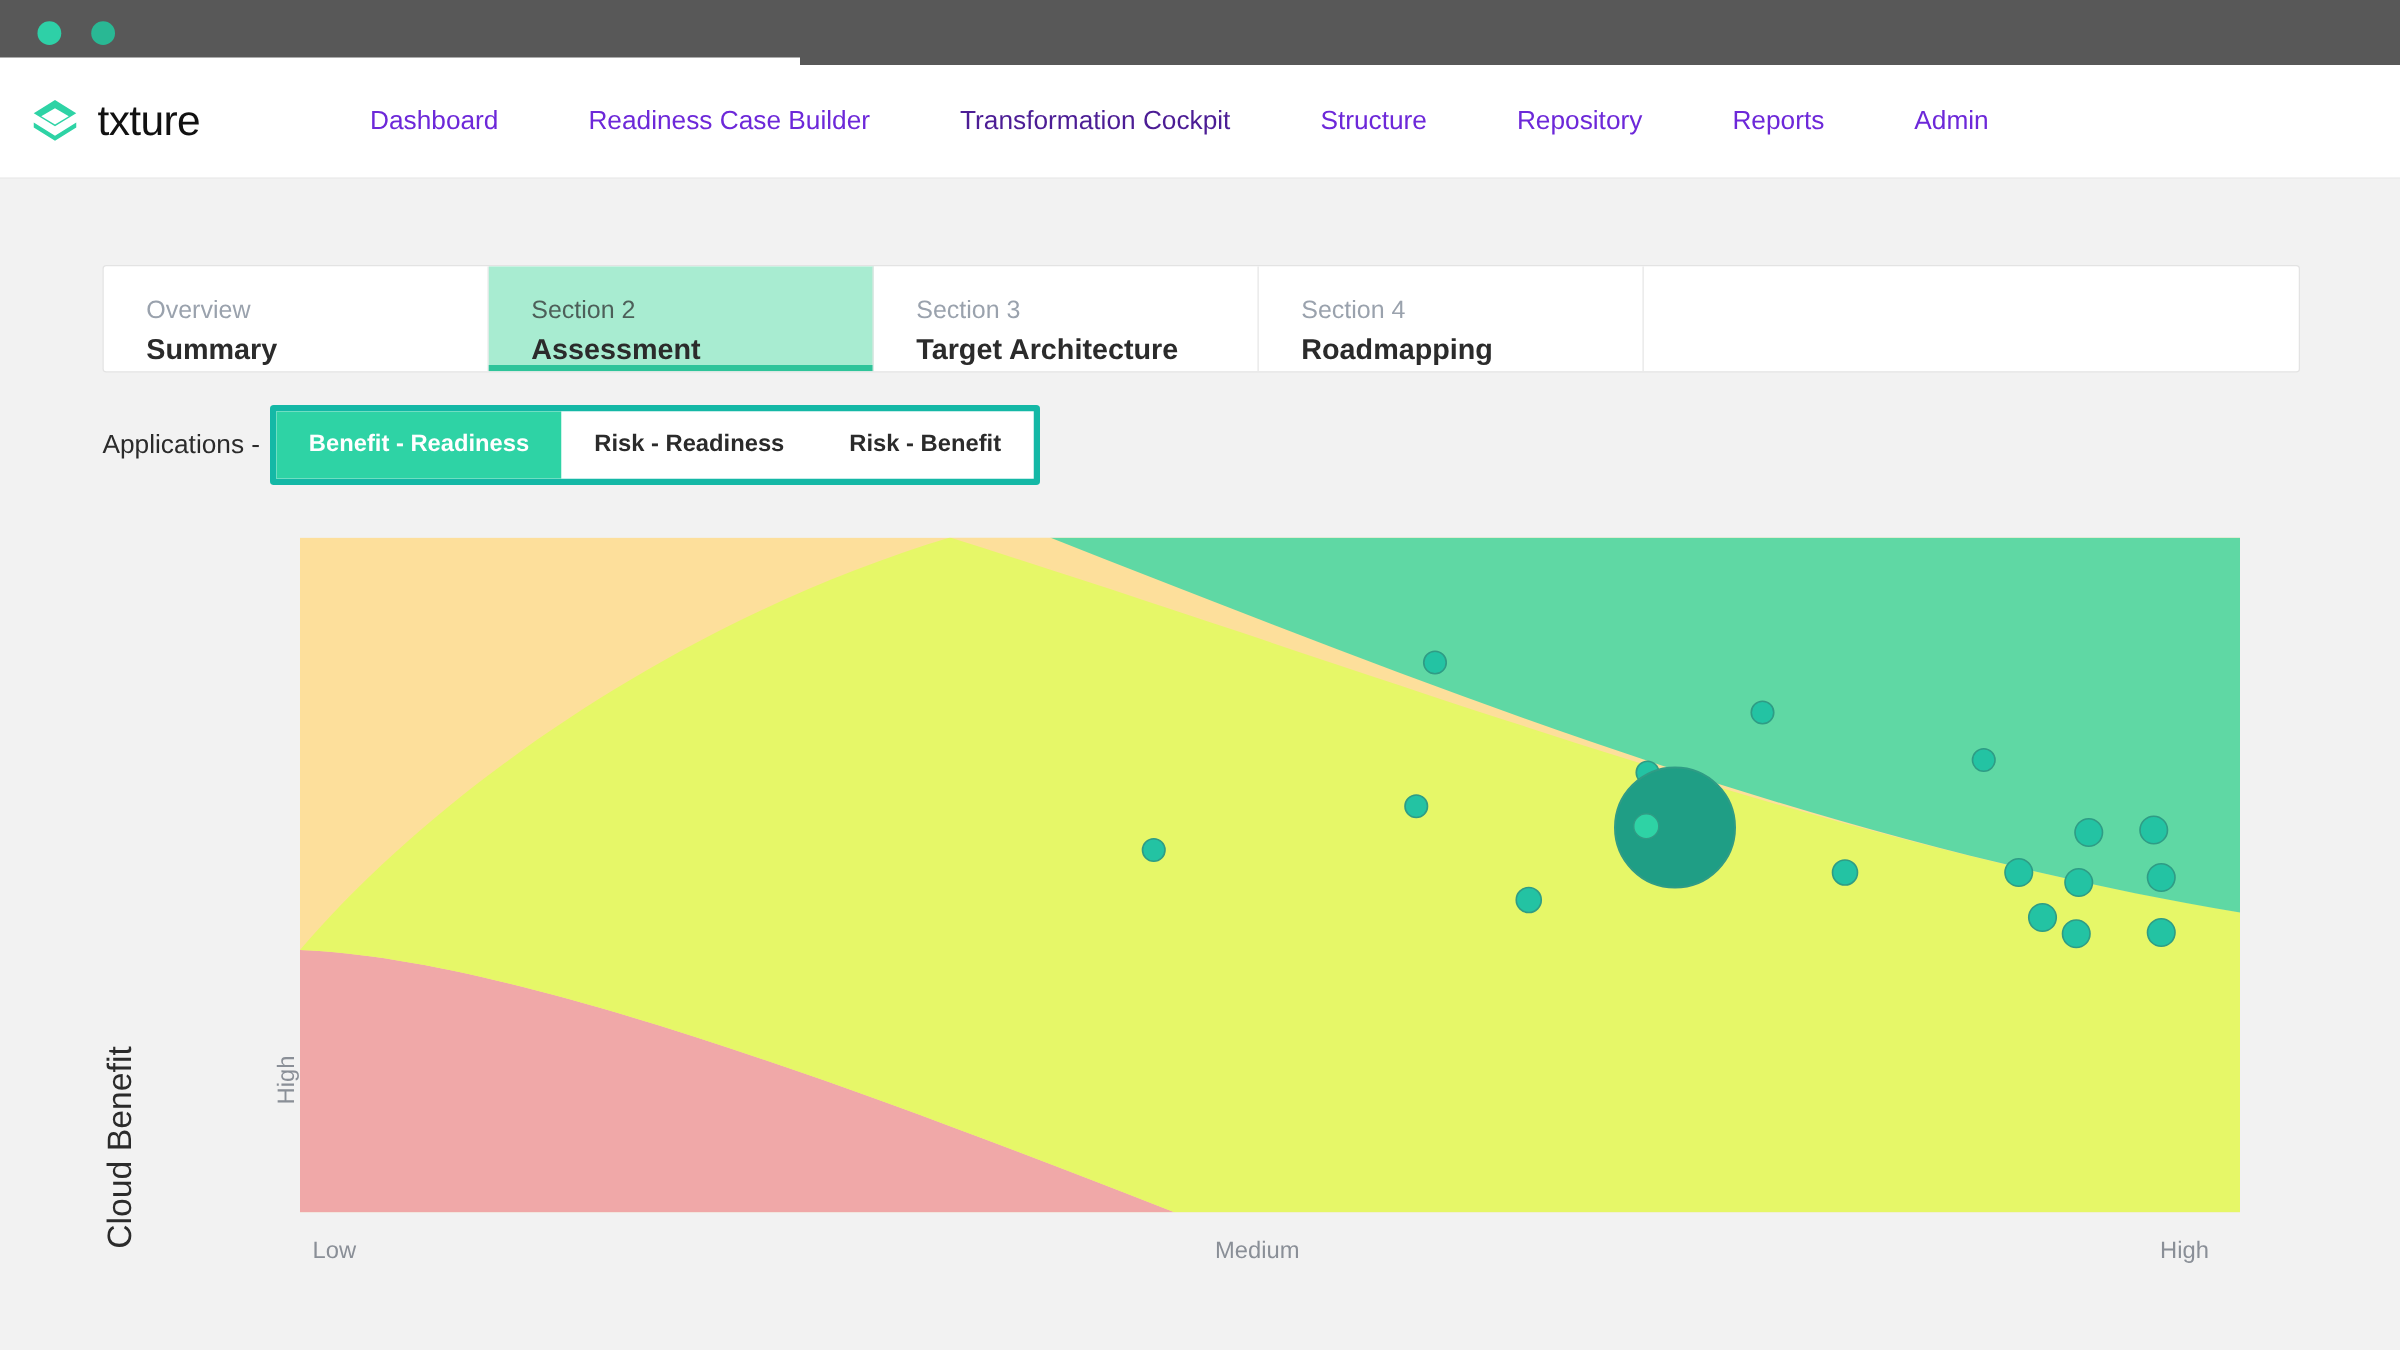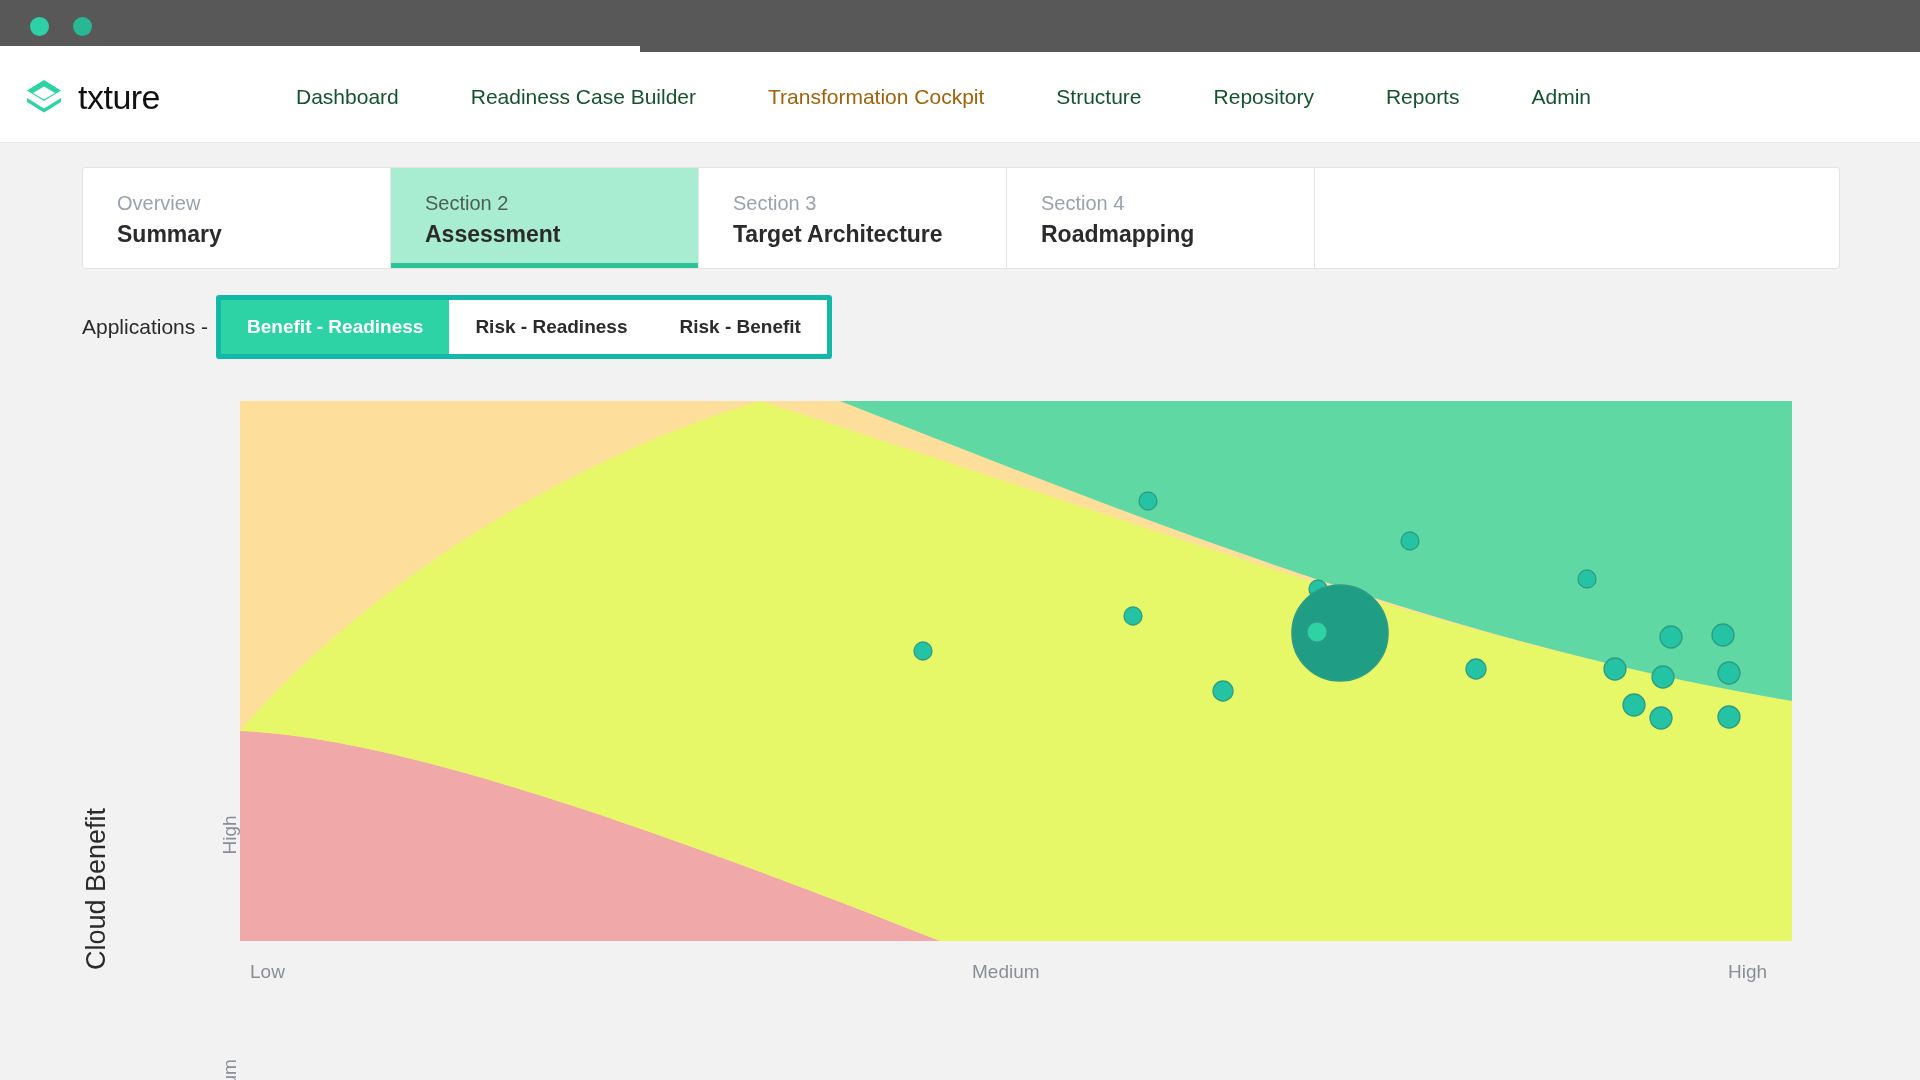--- a/index.html
+++ b/index.html
@@ -23,28 +23,28 @@
   
   .topnav{
     height:91px; background:#ffffff; display:flex; align-items:center;
     border-bottom:1px solid #e6e6e6;
   }
   .brand{ display:flex; align-items:center; gap:14px; padding-left:24px; width:260px;}
   .brand-mark{ width:40px; height:40px; display:block; }
   .brand-word{ font-size:34px; letter-spacing:-0.5px; color:#111; font-weight:400; }
   .navlinks{ display:flex; align-items:center; gap:0; flex:1; }
   .navlink{
-    font-size:21px; color:#14532d; padding:0 36px; white-space:nowrap; cursor:pointer;
-  }
-  .navlink.active{ color:#a16207; }
+    font-size:21px; color:#6d28d9; padding:0 36px; white-space:nowrap; cursor:pointer;
+  }
+  .navlink.active{ color:#4c1d95; }
   
   .tabstrip-wrap{ padding:24px 82px 0 82px; }
   .tabstrip{
     display:flex; background:#fff; border:1px solid #e3e3e3; border-radius:3px;
-    overflow:hidden; height:102px; width:1758px;
+    overflow:hidden; height:86px; width:1758px;margin-top:45px;
   }
   .tab{
     flex:0 0 auto; width:308px; padding:22px 0 0 34px; position:relative; cursor:pointer;
     border-right:1px solid #e6e6e6;
   }
   .tab .kicker{ font-size:20px; color:#9aa2ad; line-height:1.35; font-weight:400; }
   .tab .title{ font-size:23px; color:#2b2b2b; font-weight:700; margin-top:4px; }
   .tab.selected{ background:#a8ecd1; }
   .tab.selected::after{
     content:""; position:absolute; left:0; right:0; bottom:0; height:5px; background:#2ec49a;

